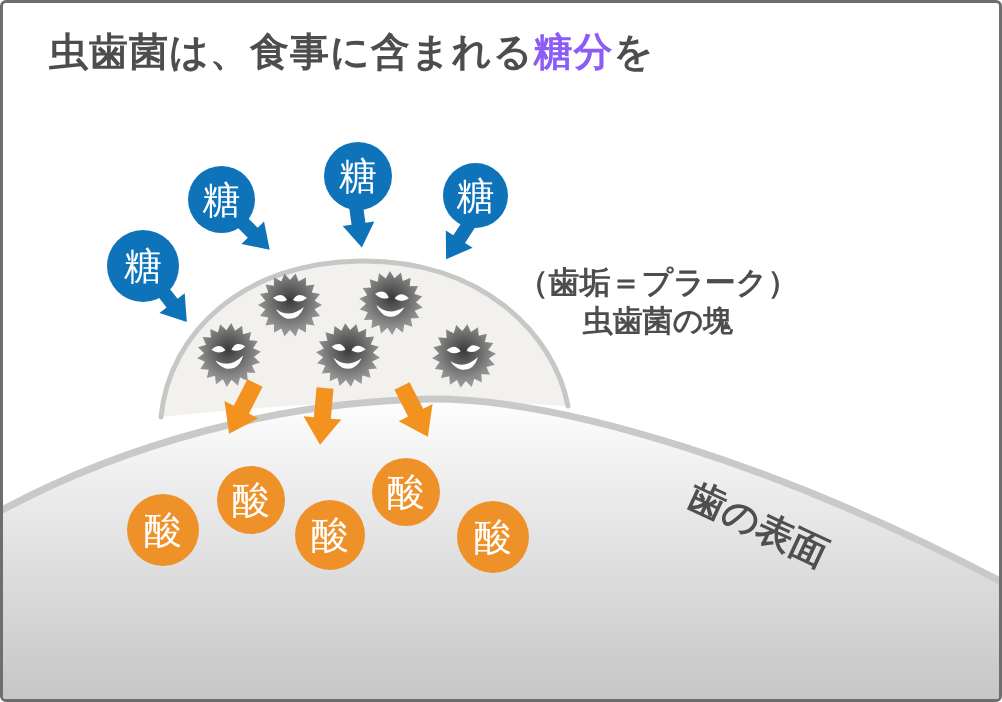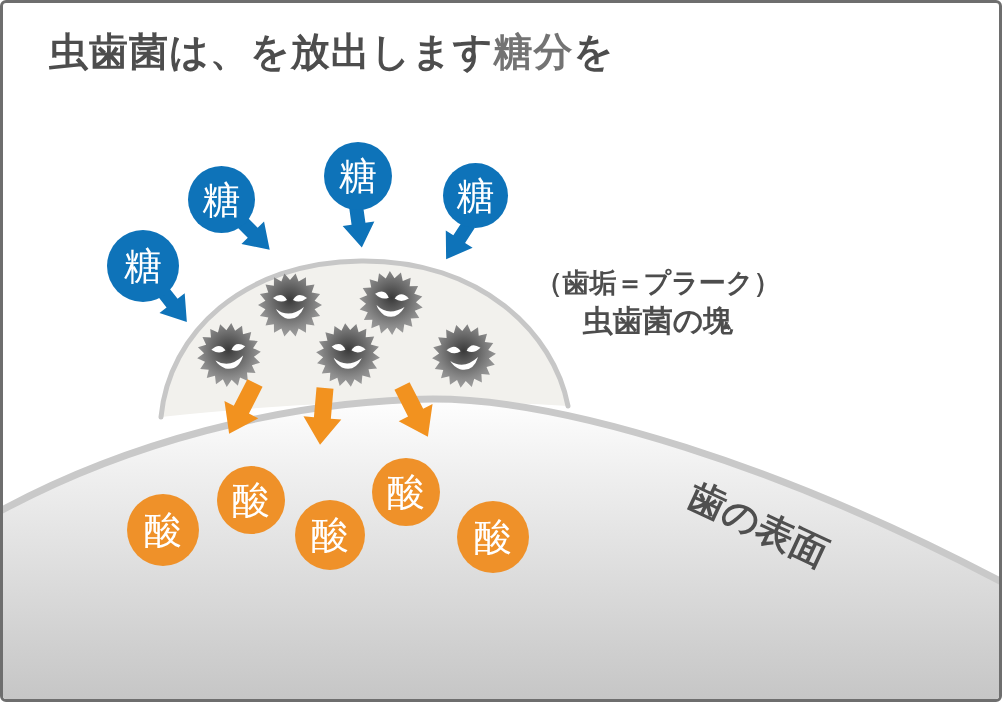--- a/index.html
+++ b/index.html
@@ -7,33 +7,33 @@
     position:relative;width:1002px;height:702px;box-sizing:border-box;
     background:#ffffff;border:3px solid #6e6e6e;border-radius:6px;overflow:hidden;
     font-family:"Liberation Sans","DejaVu Sans",sans-serif;
   }
   .scene{position:absolute;left:0;top:0;width:1002px;height:702px;display:block;}
   .heading{
     position:absolute;left:46px;top:24px;
     font-size:39px;line-height:50px;font-weight:900;color:#4d4d4d;
     letter-spacing:1px;white-space:nowrap;
   }
-  .hl-sugar{color:#737373;}
+  .hl-sugar{color:#8b5cf6;}
   .hl-acid{color:#f2911f;}
   .bubble{
     position:absolute;border-radius:50%;display:flex;align-items:center;justify-content:center;
     color:#ffffff;font-size:38px;font-weight:500;line-height:1;user-select:none;
   }
   .bubble.sugar{background:#0e73b9;}
   .bubble.acid{background:#ef9129;}
   .plaque-caption{
     position:absolute;left:505px;top:260px;width:300px;
     color:#4d4d4d;font-weight:800;text-align:center;
   }
-  .plaque-caption .cap-line1{font-size:27px;line-height:40px;white-space:nowrap;}
+  .plaque-caption .cap-line1{font-size:31px;line-height:40px;white-space:nowrap;}
   .plaque-caption .cap-line2{font-size:30px;line-height:40px;white-space:nowrap;font-family:Liberation Mono, monospace;}
   .surface-label{
     position:absolute;left:698px;top:468px;width:190px;
     color:#4f4f4f;font-weight:800;font-size:37px;white-space:nowrap;
     transform:rotate(25deg);transform-origin:left top;
   }
 </style>
 </head>
 <body>
 
@@ -77,21 +77,21 @@
     <use href="#arrowBlue" transform="translate(353,203) rotate(-8)" fill="#0e73b9"></use>
     <use href="#arrowBlue" transform="translate(466,221) rotate(33)" fill="#0e73b9"></use>
 
     <use href="#arrowOrange" transform="translate(252,380) rotate(27)" fill="#f2921f"></use>
     <use href="#arrowOrange" transform="translate(322,385) rotate(5)" fill="#f2921f"></use>
     <use href="#arrowOrange" transform="translate(399,383) rotate(-27)" fill="#f2921f"></use>
   </svg>
 
   <div class="heading">
     <div>
-      <span>虫歯菌は、を放出します</span><span class="hl-sugar">糖分</span><span>を</span>
+      <span>虫歯菌は、食事に含まれる</span><span class="hl-sugar">糖分</span><span>を</span>
     </div>
   </div>
 
   <div class="bubble sugar" style="left:104px;top:227px;width:72px;height:72px;">糖</div>
   <div class="bubble sugar" style="left:185px;top:163px;width:67px;height:67px;">糖</div>
   <div class="bubble sugar" style="left:321px;top:139px;width:68px;height:68px;">糖</div>
   <div class="bubble sugar" style="left:440px;top:160px;width:65px;height:65px;">糖</div>
 
   <div class="bubble acid" style="left:124px;top:491px;width:72px;height:72px;">酸</div>
   <div class="bubble acid" style="left:214px;top:463px;width:68px;height:68px;">酸</div>

